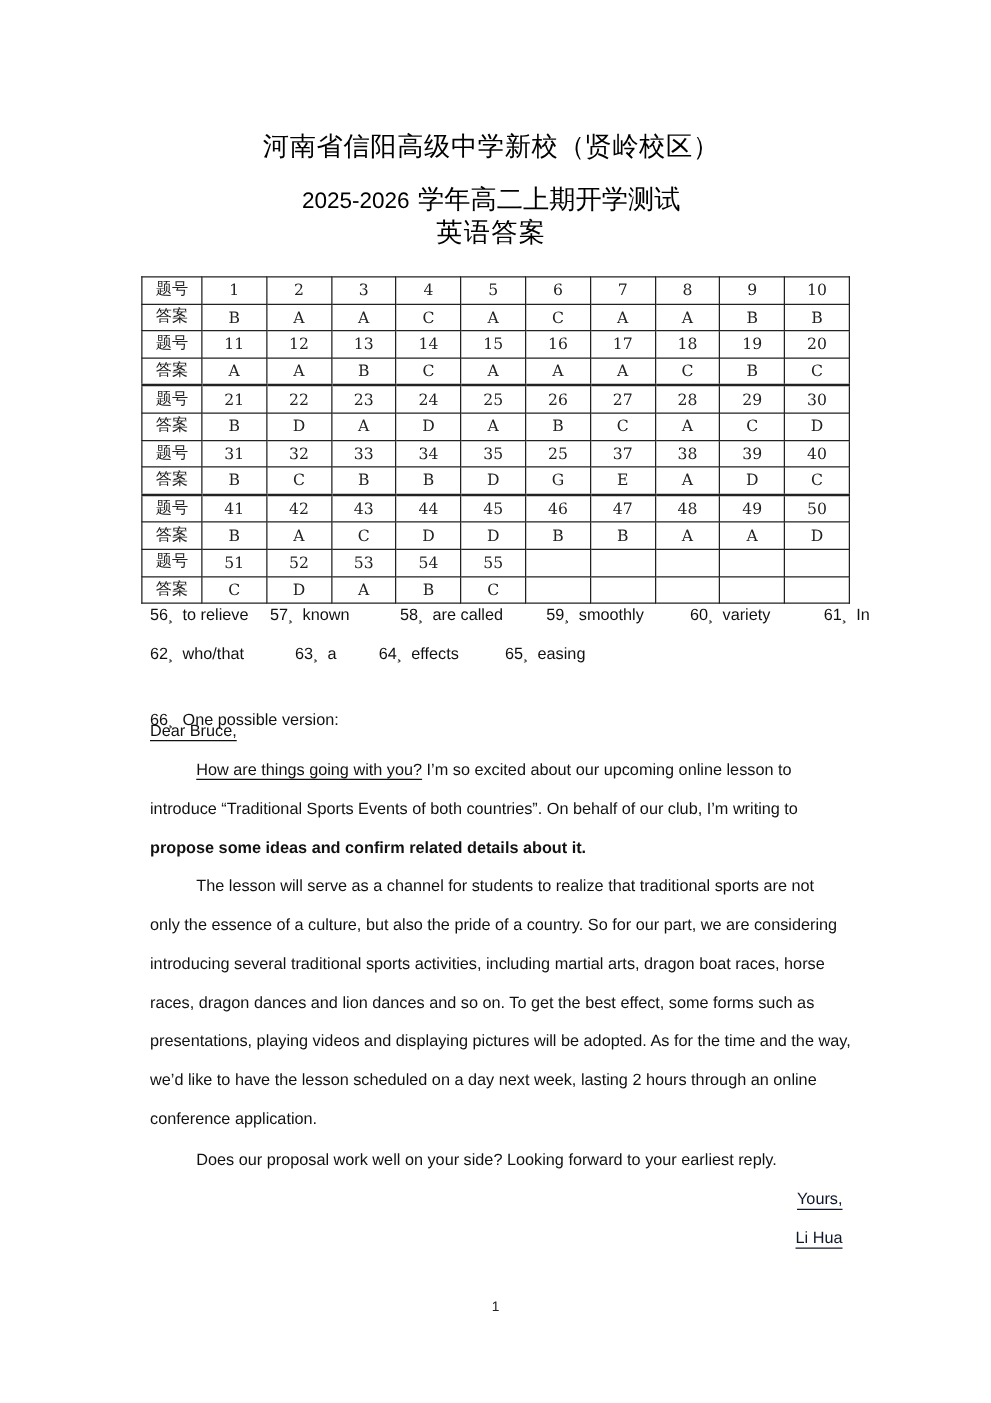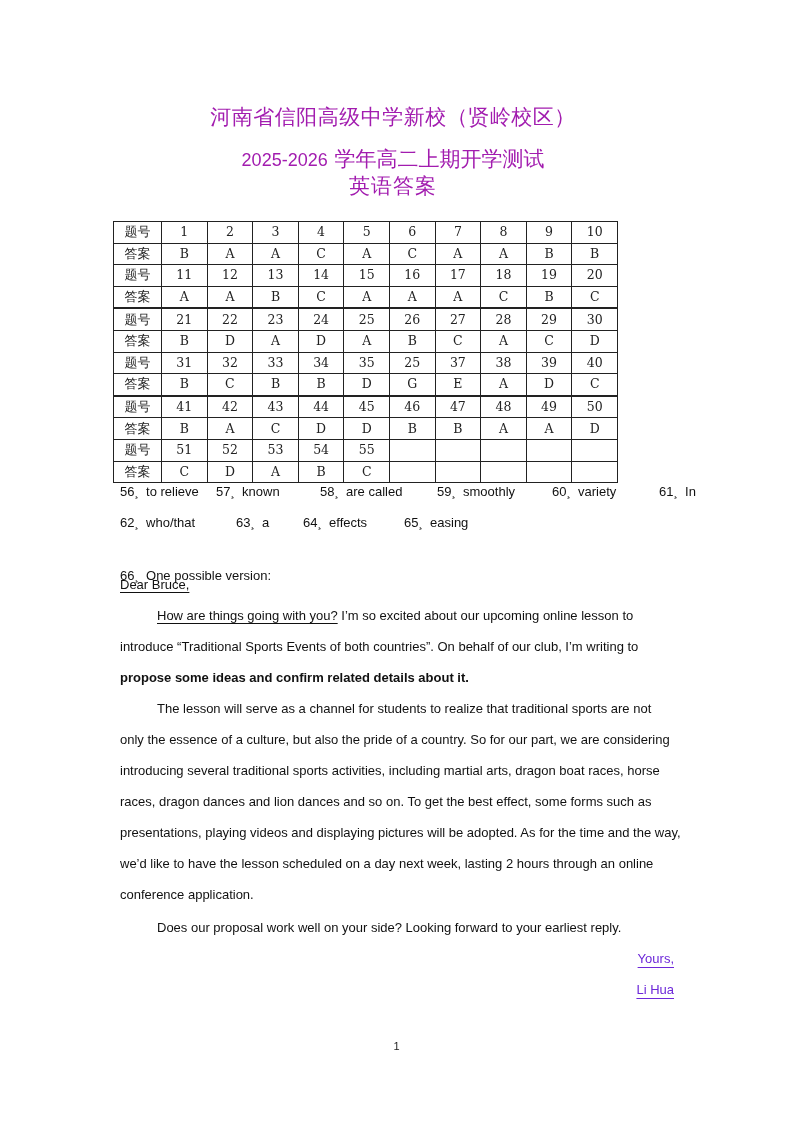--- a/index.html
+++ b/index.html
@@ -1,34 +1,34 @@
 <!DOCTYPE html>
 <html><head>
 <meta charset="utf-8">
 <style>
   html, body { margin: 0; padding: 0; background: #ffffff; }
   body { width: 793px; height: 1122px; position: relative; overflow: hidden; color: #111; }
-  .title { position: absolute; left: 0; width: 786px; text-align: center; font-family: "DejaVu Serif", serif; color: #a21caf; }
+  .title { position: absolute; left: 0; width: 786px; text-align: center; font-family: "DejaVu Serif", serif; color: #000000; }
   .t1 { top: 103px; font-size: 21px; letter-spacing: 0.5px; }
   .t2 { top: 145px; font-size: 21px; }
   .t2 .yr { font-family: "Liberation Sans", sans-serif; font-weight: normal; font-size: 18px; text-align: right; }
   .t3 { top: 172px; font-size: 21px; letter-spacing: 1px; }
 
-  table.ans { position: absolute; left: 113px; top: 221px; border-collapse: collapse; width: 505px; table-layout: fixed; }
+  table.ans { position: absolute; left: 113px; top: 221px; border-collapse: collapse; width: 567px; table-layout: fixed; }
   table.ans td { border: 1px solid #222; height: 20.6px; padding: 0; text-align: center; font-family: "DejaVu Serif", serif; font-size: 12.5px; color: #222; line-height: 20px; }
   table.ans td.lbl { width: 47px; font-size: 13px; }
   table.ans tr.thick td { border-top: 2px solid #222; }
 
   .line { position: absolute; left: 120px; font-family: "Liberation Sans", sans-serif; font-size: 13px; color: #111; white-space: pre; }
   .fill span.item { display: inline-block; text-align: center; }
   .para { position: absolute; left: 120px; width: 560px; font-family: "Liberation Sans", sans-serif; font-size: 13px; color: #111; }
   .pl { position: absolute; left: 0; white-space: nowrap; }
   .indent { padding-left: 37px; }
   .u { text-decoration: underline; text-underline-offset: 3px; }
-  .sig { position: absolute; right: 119px; font-family: "Liberation Sans", sans-serif; font-size: 13px; color: #6d28d9; text-decoration: underline; text-underline-offset: 4px; }
+  .sig { position: absolute; right: 119px; font-family: "Liberation Sans", sans-serif; font-size: 13px; color: #0f172a; text-decoration: underline; text-underline-offset: 4px; }
   .pageno { position: absolute; top: 1040px; left: 0; width: 793px; text-align: center; font-family: "Liberation Sans", sans-serif; font-size: 11px; color: #222; }
 </style>
 </head>
 <body>
 
 <div class="title t1">河南省信阳高级中学新校（贤岭校区）</div>
 <div class="title t2"><span class="yr">2025-2026</span><span> 学年高二上期开学测试</span></div>
 <div class="title t3">英语答案</div>
 
 <table class="ans">

